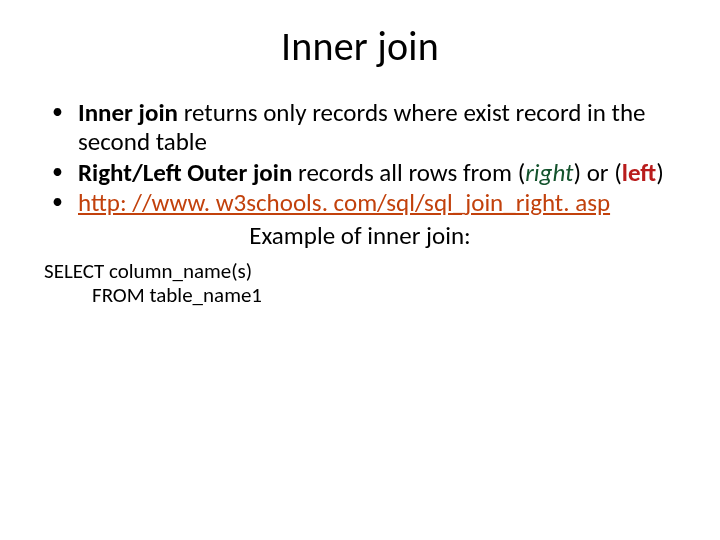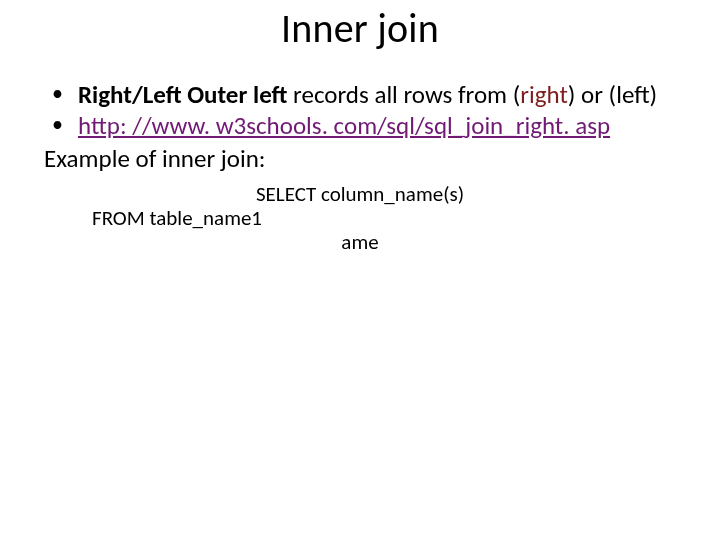--- a/index.html
+++ b/index.html
@@ -8,21 +8,21 @@
     width: 720px;
     height: 540px;
     background: #fff;
     font-family: Calibri, "Segoe UI", Arial, sans-serif;
     color: #000;
   }
   .slide {
     box-sizing: border-box;
     width: 720px;
     height: 540px;
-    padding: 4px 44px 20px 44px;
+    padding: 22px 44px 20px 44px;
   }
   .title {
     text-align: center;
     font-size: 40px;
     font-weight: 400;
     margin: 0 0 28px 0;
     letter-spacing: 0.2px;
   }
   ul.body-list {
     list-style: none;
@@ -37,56 +37,59 @@
     margin-bottom: 2px;
   }
   ul.body-list > li::before {
     content: "•";
     position: absolute;
     left: 6px;
     top: 0;
     font-size: 22px;
   }
   .b { font-weight: 700; }
-  .r { color: #7f1d1d; } 
-  .g { color: #000000; } 
+  .r { color: #14532d; font-style: italic; } 
+  .g { color: #b91c1c; font-weight: bold; } 
   a.link {
-    color: #701a75;
+    color: #c2410c;
   }
   .example-label {
     font-size: 25px;
     margin: 2px 0 8px 0;
+    text-align: center;
   }
   .code {
     font-size: 21px;
     line-height: 1.15;
     padding-left: 0;
   }
-  .code .l1 { margin-left: 0; text-align: center; }
+  .code .l1 { margin-left: 0; }
   .code .l2 { margin-left: 48px; }
   .code .l3 { margin-left: 60px; }
   .code .l4 { margin-left: 100px; }
 </style>
 </head>
 <body>
 
 <div class="slide">
 
   <h1 class="title">Inner join</h1>
 
   <ul class="body-list">
     <li>
-      <span class="b">Right/Left Outer left</span><span> records all rows from (</span><span class="r">right</span><span>) or  (</span><span class="g">left</span><span>)</span>
+      <span class="b">Inner join</span><span> returns only records where exist record in the second table</span>
+    </li>
+    <li>
+      <span class="b">Right/Left Outer join</span><span> records all rows from (</span><span class="r">right</span><span>) or  (</span><span class="g">left</span><span>)</span>
     </li>
     <li>
       <a href="#" class="link">http: //www. w3schools. com/sql/sql_join_right. asp</a>
     </li>
   </ul>
 
   <div class="example-label">Example of inner join:</div>
 
   <div class="code">
     <div class="l1">SELECT column_name(s)</div>
     <div class="l2">FROM table_name1</div>
-    <div class="l1">ame</div>
   </div>
 
 </div>
 
 </body></html>

